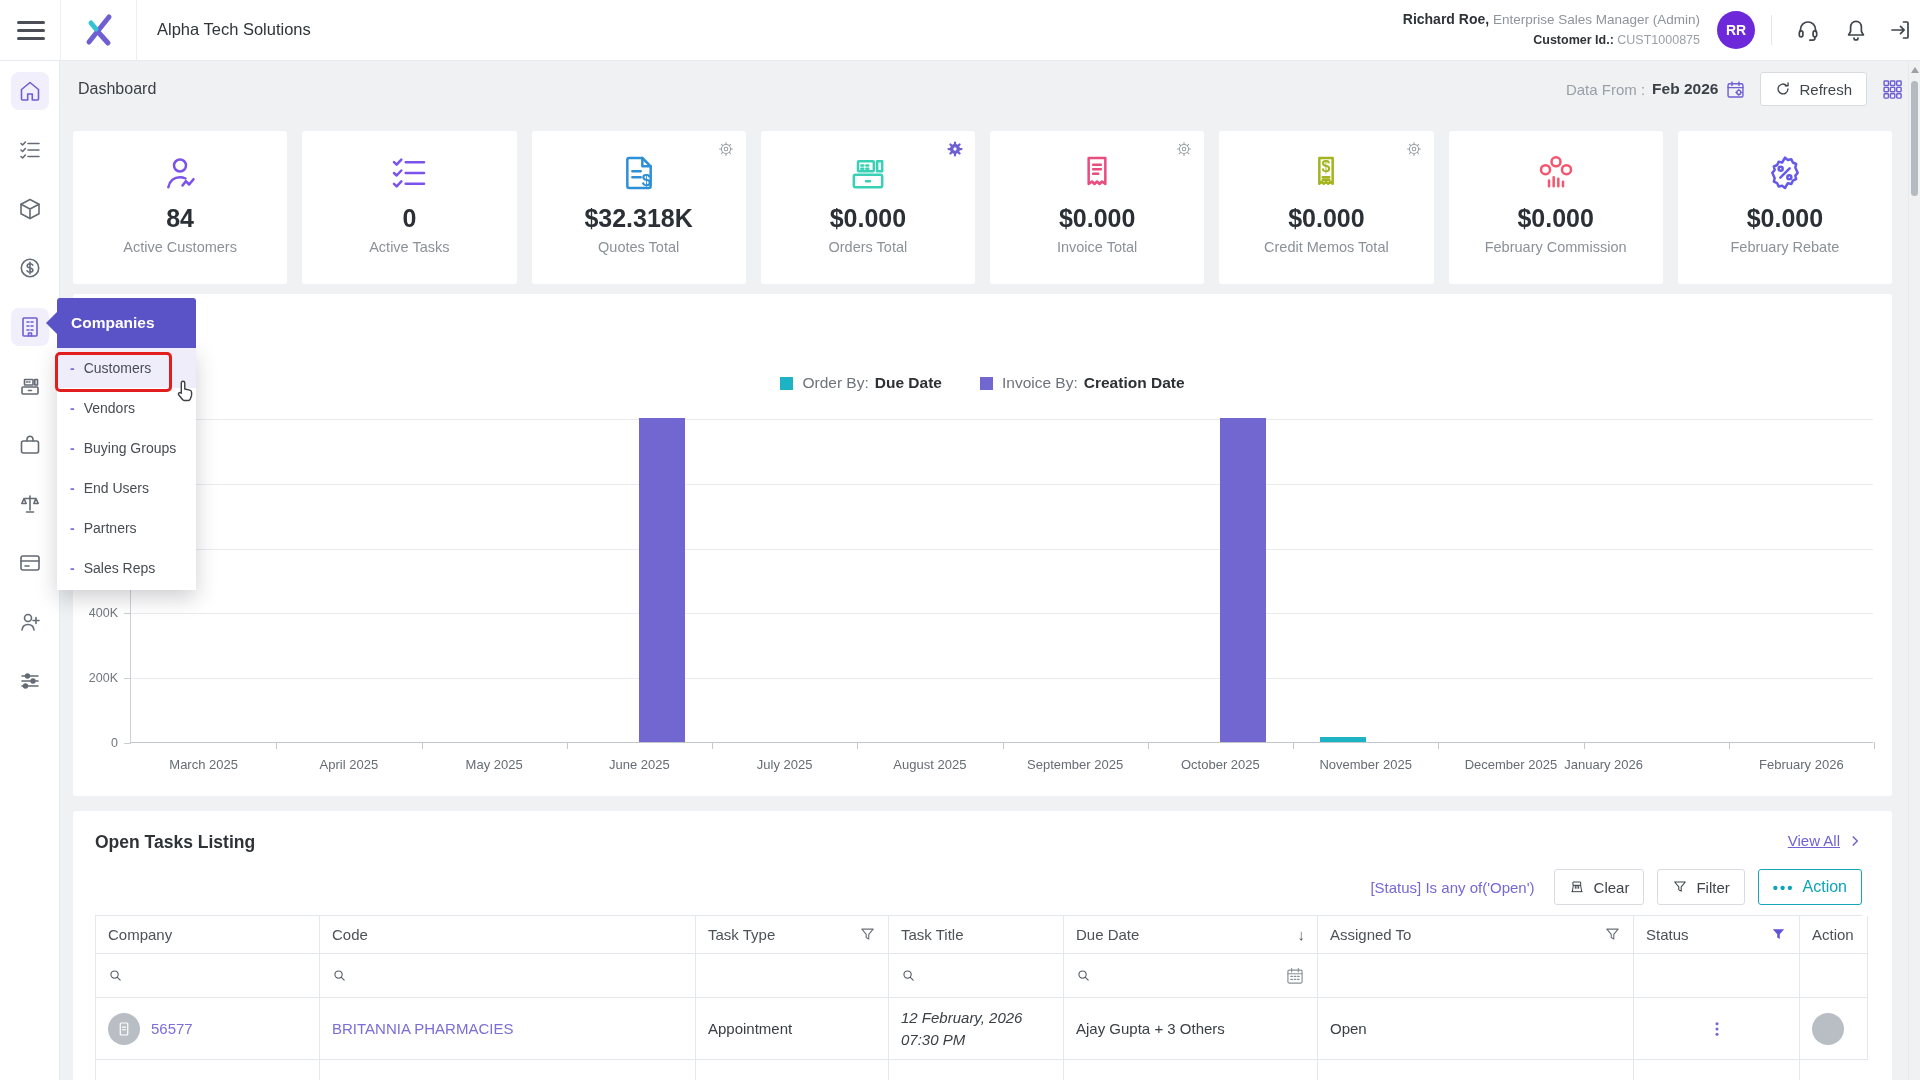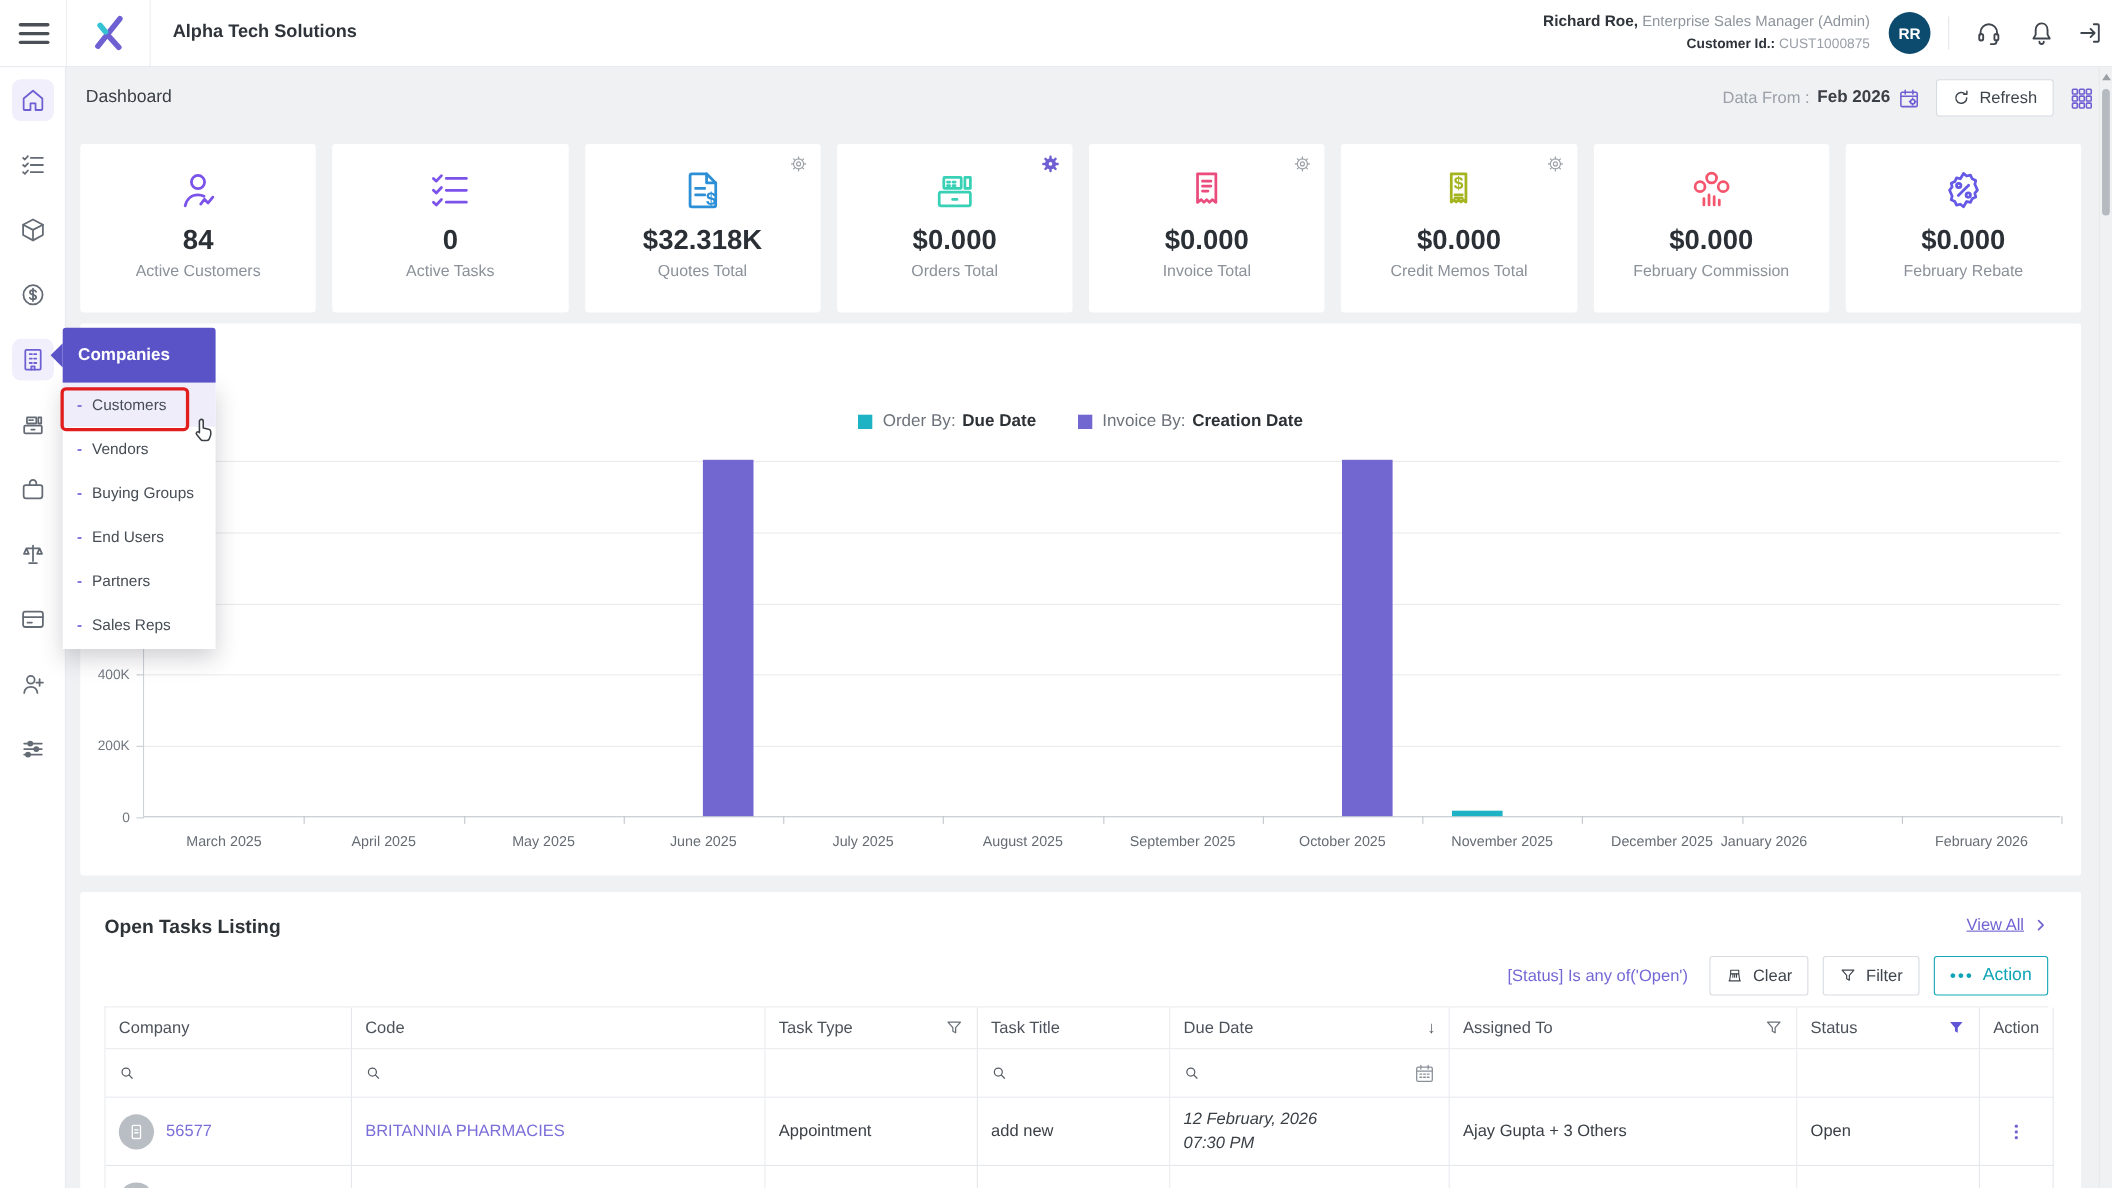--- a/index.html
+++ b/index.html
@@ -5,27 +5,27 @@
   * { margin:0; padding:0; box-sizing:border-box; }
   html,body { background:#d8dadd; }
   body { font-family:"Liberation Sans", sans-serif; }
   .app { position:relative; width:1920px; height:1080px; background:#eff1f3; overflow:hidden; }
 
   
   .topbar { position:absolute; top:0; left:0; right:0; height:61px; background:#fff; border-bottom:1px solid #e7eaee; z-index:30; }
   .hamburger { position:absolute; left:17px; top:21px; width:28px; height:19px; display:flex; flex-direction:column; justify-content:space-between; cursor:pointer; background:none; border:none; }
   .hamburger span { display:block; height:2.6px; background:#4a4f55; border-radius:2px; }
   .logo-box { position:absolute; left:60px; top:0; width:77px; height:60px; border-left:1px solid #eceef1; border-right:1px solid #eceef1; display:flex; align-items:center; justify-content:center; }
-  .app-title { position:absolute; left:157px; top:20px; font-size:16.5px; font-weight:bold; color:#2f343a; }
+  .app-title { position:absolute; left:157px; top:20px; font-size:16.5px; font-weight:normal; color:#2f343a; }
   .userblock { position:absolute; right:220px; top:9px; text-align:right; line-height:1.55; }
   .userblock .l1 { font-size:13.5px; color:#8e949c; }
   .userblock .l1 b { color:#2f343a; font-size:14px; }
   .userblock .l2 { font-size:12.5px; color:#9aa0a8; }
   .userblock .l2 b { color:#2f343a; }
-  .avatar { position:absolute; right:165px; top:11px; width:38px; height:38px; border-radius:50%; background:#0c4a6e; color:#fff; font-weight:bold; font-size:14px; display:flex; align-items:center; justify-content:center; }
+  .avatar { position:absolute; right:165px; top:11px; width:38px; height:38px; border-radius:50%; background:#6d28d9; color:#fff; font-weight:bold; font-size:14px; display:flex; align-items:center; justify-content:center; }
   .hdr-divider { position:absolute; right:148px; top:15px; width:1px; height:30px; background:#e3e6ea; }
   .hdr-icon { position:absolute; top:18px; width:24px; height:24px; color:#3f454c; cursor:pointer; }
   .icn { width:100%; height:100%; display:block; }
 
   
   .sidebar { position:absolute; top:61px; left:0; bottom:0; width:60px; background:#fff; border-right:1px solid #e7eaee; z-index:20; }
   .side-item { width:60px; height:59px; display:flex; align-items:center; justify-content:center; color:#646b74; cursor:pointer; }
   .side-item .wrap { width:38px; height:38px; border-radius:8px; display:flex; align-items:center; justify-content:center; }
   .side-item svg { width:24px; height:24px; }
   .side-item.active { color:#6e5fd3; }
@@ -602,23 +602,20 @@
           </span>
           <a class="lnk">56577</a>
         </div>
         <div class="cell dt">
           <a class="lnk">BRITANNIA PHARMACIES</a>
         </div>
         <div class="cell dt">
           <span>Appointment</span>
         </div>
         <div class="cell dt">
-          <span>add new</span>
-        </div>
-        <div class="cell dt">
           <span class="due2">12 February, 2026<br>07:30 PM</span>
         </div>
         <div class="cell dt">
           <span>Ajay Gupta + 3 Others</span>
         </div>
         <div class="cell dt">
           <span>Open</span>
         </div>
         <div class="cell dt" style="justify-content: center;">
           <span class="dots-v">

